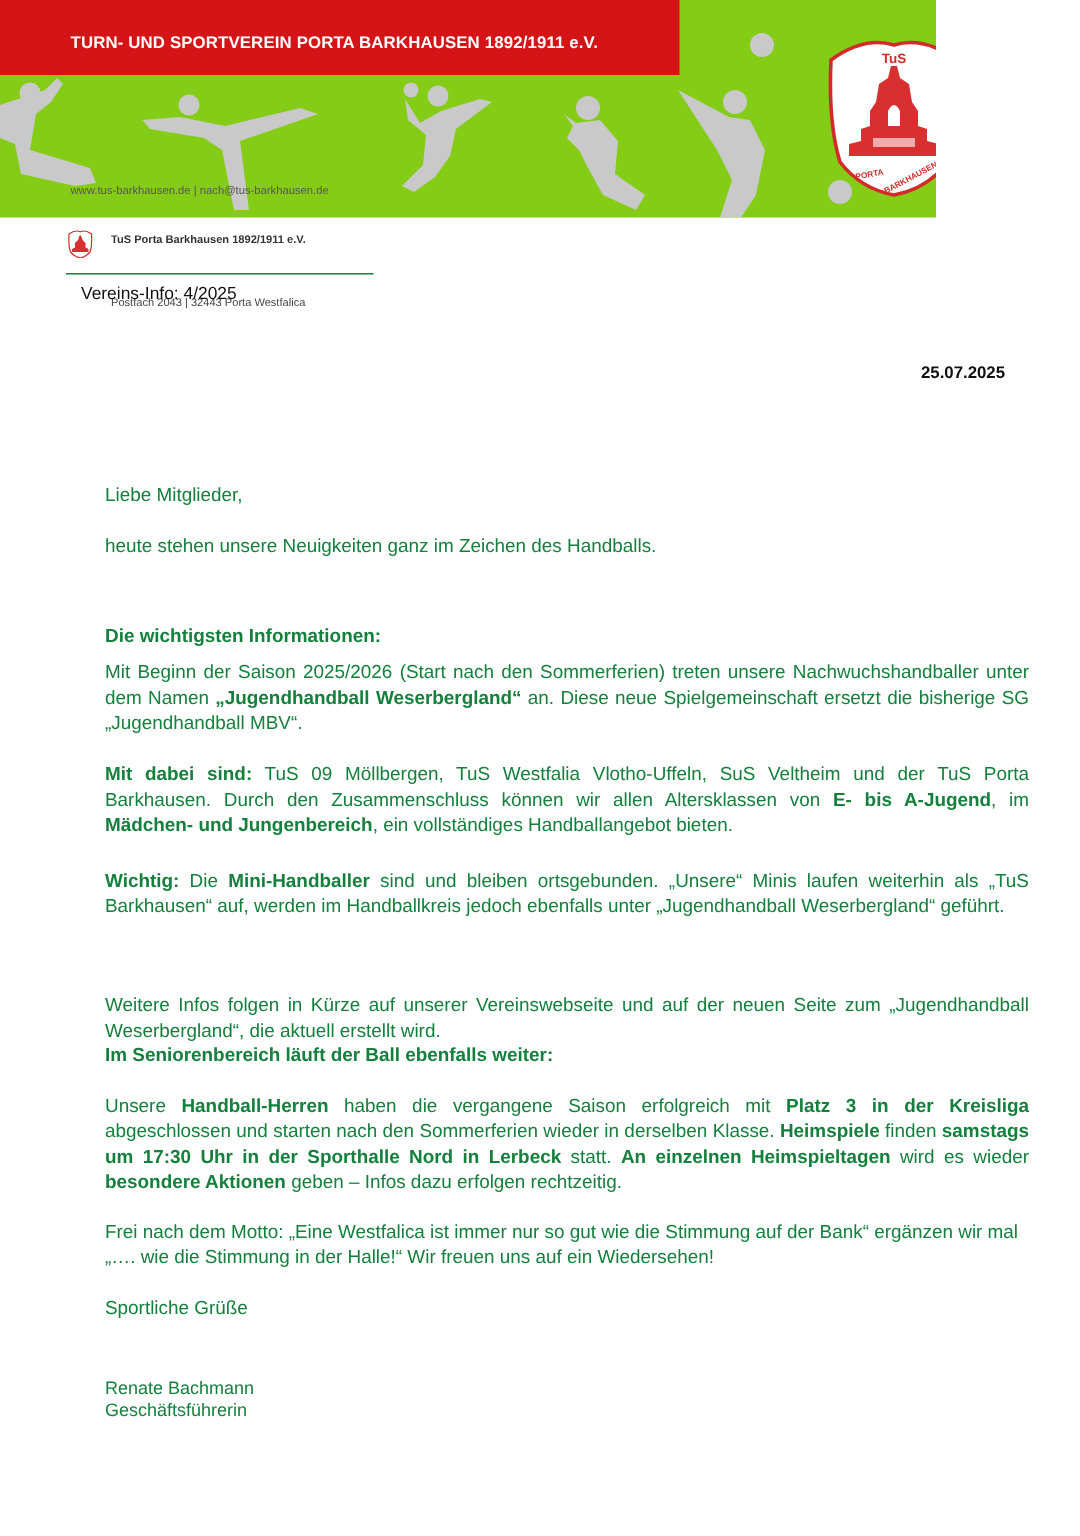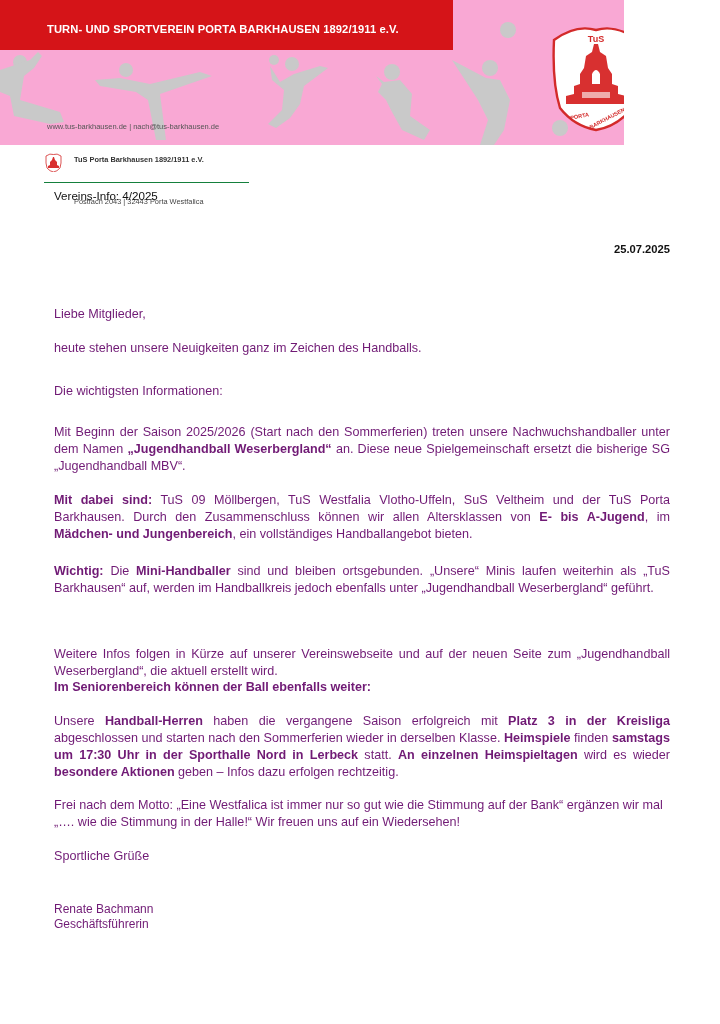--- a/index.html
+++ b/index.html
@@ -1,32 +1,32 @@
 <!DOCTYPE html>
 <html><head>
 <meta charset="utf-8">
 <style>
   html, body { margin:0; padding:0; }
   body { width:720px; height:1024px; background:#ffffff; position:relative; overflow:hidden;
          font-family:"Liberation Sans", sans-serif; color:#111; }
-  .header-band { position:absolute; left:0; top:0; width:624px; height:145px; background:#f9a8d4; overflow:hidden; }
+  .header-band { position:absolute; left:0; top:0; width:624px; height:145px; background:#84cc16; overflow:hidden; }
   .red-bar { position:absolute; left:0; top:0; width:453px; height:50px; background:#d51418; }
   .red-bar-title { position:absolute; left:47px; top:23px; color:#fff; font-weight:bold; font-size:11.2px; letter-spacing:0.1px; white-space:nowrap; }
   .silhouettes { position:absolute; left:0; top:0; width:720px; height:145px; }
   .header-contact { position:absolute; left:47px; top:122px; font-size:7.5px; color:#555; white-space:nowrap; }
   .logo { position:absolute; left:546px; top:22px; width:100px; height:110px; }
 
   .sender { position:absolute; left:44px; top:152px; width:205px; height:30px; border-bottom:1px solid #15803d; }
   .sender-logo { position:absolute; left:1px; top:1px; width:17px; height:19px; }
   .sender-name { position:absolute; left:30px; top:3px; font-size:7.4px; font-weight:bold; color:#333; white-space:nowrap; }
   .sender-address { position:absolute; left:30px; top:14px; font-size:7.4px; color:#444; white-space:nowrap;margin-top:31px; }
 
   .vereins-info { position:absolute; left:54px; top:189px; font-size:11.6px; color:#111; white-space:nowrap; }
   .date { position:absolute; right:50px; top:243px; font-size:11.2px; color:#111;font-weight:bold; }
-  .p { position:absolute; left:54px; width:616px; font-size:12.6px; line-height:17px; color:#701a75; margin:0; }
+  .p { position:absolute; left:54px; width:616px; font-size:12.6px; line-height:17px; color:#15803d; margin:16px; }
   .justify { text-align:justify; text-align-last:left; }
   b { font-weight:bold; }
 </style>
 </head>
 <body>
 
 <div class="header-band">
   <svg class="silhouettes" viewBox="0 0 720 145" width="720" height="145">
     <g fill="#c9c9c9">
 
@@ -76,31 +76,31 @@
   </svg>
   <div class="sender-name">TuS Porta Barkhausen 1892/1911 e.V.</div>
   <div class="sender-address">Postfach 2043 | 32443 Porta Westfalica</div>
 </div>
 
 <div class="vereins-info">Vereins-Info: 4/2025</div>
 <div class="date">25.07.2025</div>
 
 <p class="p" style="top:306px;">Liebe Mitglieder,</p>
 <p class="p" style="top:340px;">heute stehen unsere Neuigkeiten ganz im Zeichen des Handballs.</p>
-<p class="p" style="top:383px;">Die wichtigsten Informationen:</p>
+<p class="p" style="top:400px;font-weight:bold;">Die wichtigsten Informationen:</p>
 
 <p class="p justify" style="top:424px;"><span>Mit Beginn der Saison 2025/2026 (Start nach den Sommerferien) treten unsere Nachwuchshandballer unter dem Namen </span><b>„Jugendhandball Weserbergland“</b><span> an. Diese neue Spielgemeinschaft ersetzt die bisherige SG „Jugendhandball MBV“.</span></p>
 
 <p class="p justify" style="top:492px;"><b>Mit dabei sind:</b><span> TuS 09 Möllbergen, TuS Westfalia Vlotho-Uffeln, SuS Veltheim und der TuS Porta Barkhausen. Durch den Zusammenschluss können wir allen Altersklassen von </span><b>E- bis A-Jugend</b><span>, im </span><b>Mädchen- und Jungenbereich</b><span>, ein vollständiges Handballangebot bieten.</span></p>
 
 <p class="p justify" style="top:563px;"><b>Wichtig:</b><span> Die </span><b>Mini-Handballer</b><span> sind und bleiben ortsgebunden. „Unsere“ Minis laufen weiterhin als „TuS Barkhausen“ auf, werden im Handballkreis jedoch ebenfalls unter „Jugendhandball Weserbergland“ geführt.</span></p>
 
 <p class="p justify" style="top:646px;">Weitere Infos folgen in Kürze auf unserer Vereinswebseite und auf der neuen Seite zum „Jugendhandball Weserbergland“, die aktuell erstellt wird.</p>
 
-<p class="p" style="top:679px;font-weight:bold;">Im Seniorenbereich können der Ball ebenfalls weiter:</p>
+<p class="p" style="top:679px;font-weight:bold;">Im Seniorenbereich läuft der Ball ebenfalls weiter:</p>
 
 <p class="p justify" style="top:713px;"><span>Unsere </span><b>Handball-Herren</b><span> haben die vergangene Saison erfolgreich mit </span><b>Platz 3 in der Kreisliga</b><span> abgeschlossen und starten nach den Sommerferien wieder in derselben Klasse. </span><b>Heimspiele</b><span> finden </span><b>samstags um 17:30 Uhr in der Sporthalle Nord in Lerbeck</b><span> statt. </span><b>An einzelnen Heimspieltagen</b><span> wird es wieder </span><b>besondere Aktionen</b><span> geben – Infos dazu erfolgen rechtzeitig.</span></p>
 
 <p class="p" style="top:797px;">Frei nach dem Motto: „Eine Westfalica ist immer nur so gut wie die Stimmung auf der Bank“ ergänzen wir mal „…. wie die Stimmung in der Halle!“ Wir freuen uns auf ein Wiedersehen!</p>
 
 <p class="p" style="top:848px;">Sportliche Grüße</p>
 
 <p class="p" style="top:901px;line-height:16px;font-size:12px;">Renate Bachmann</p>
 <p class="p" style="top:916px;line-height:16px;font-size:12px;">Geschäftsführerin</p>
 

